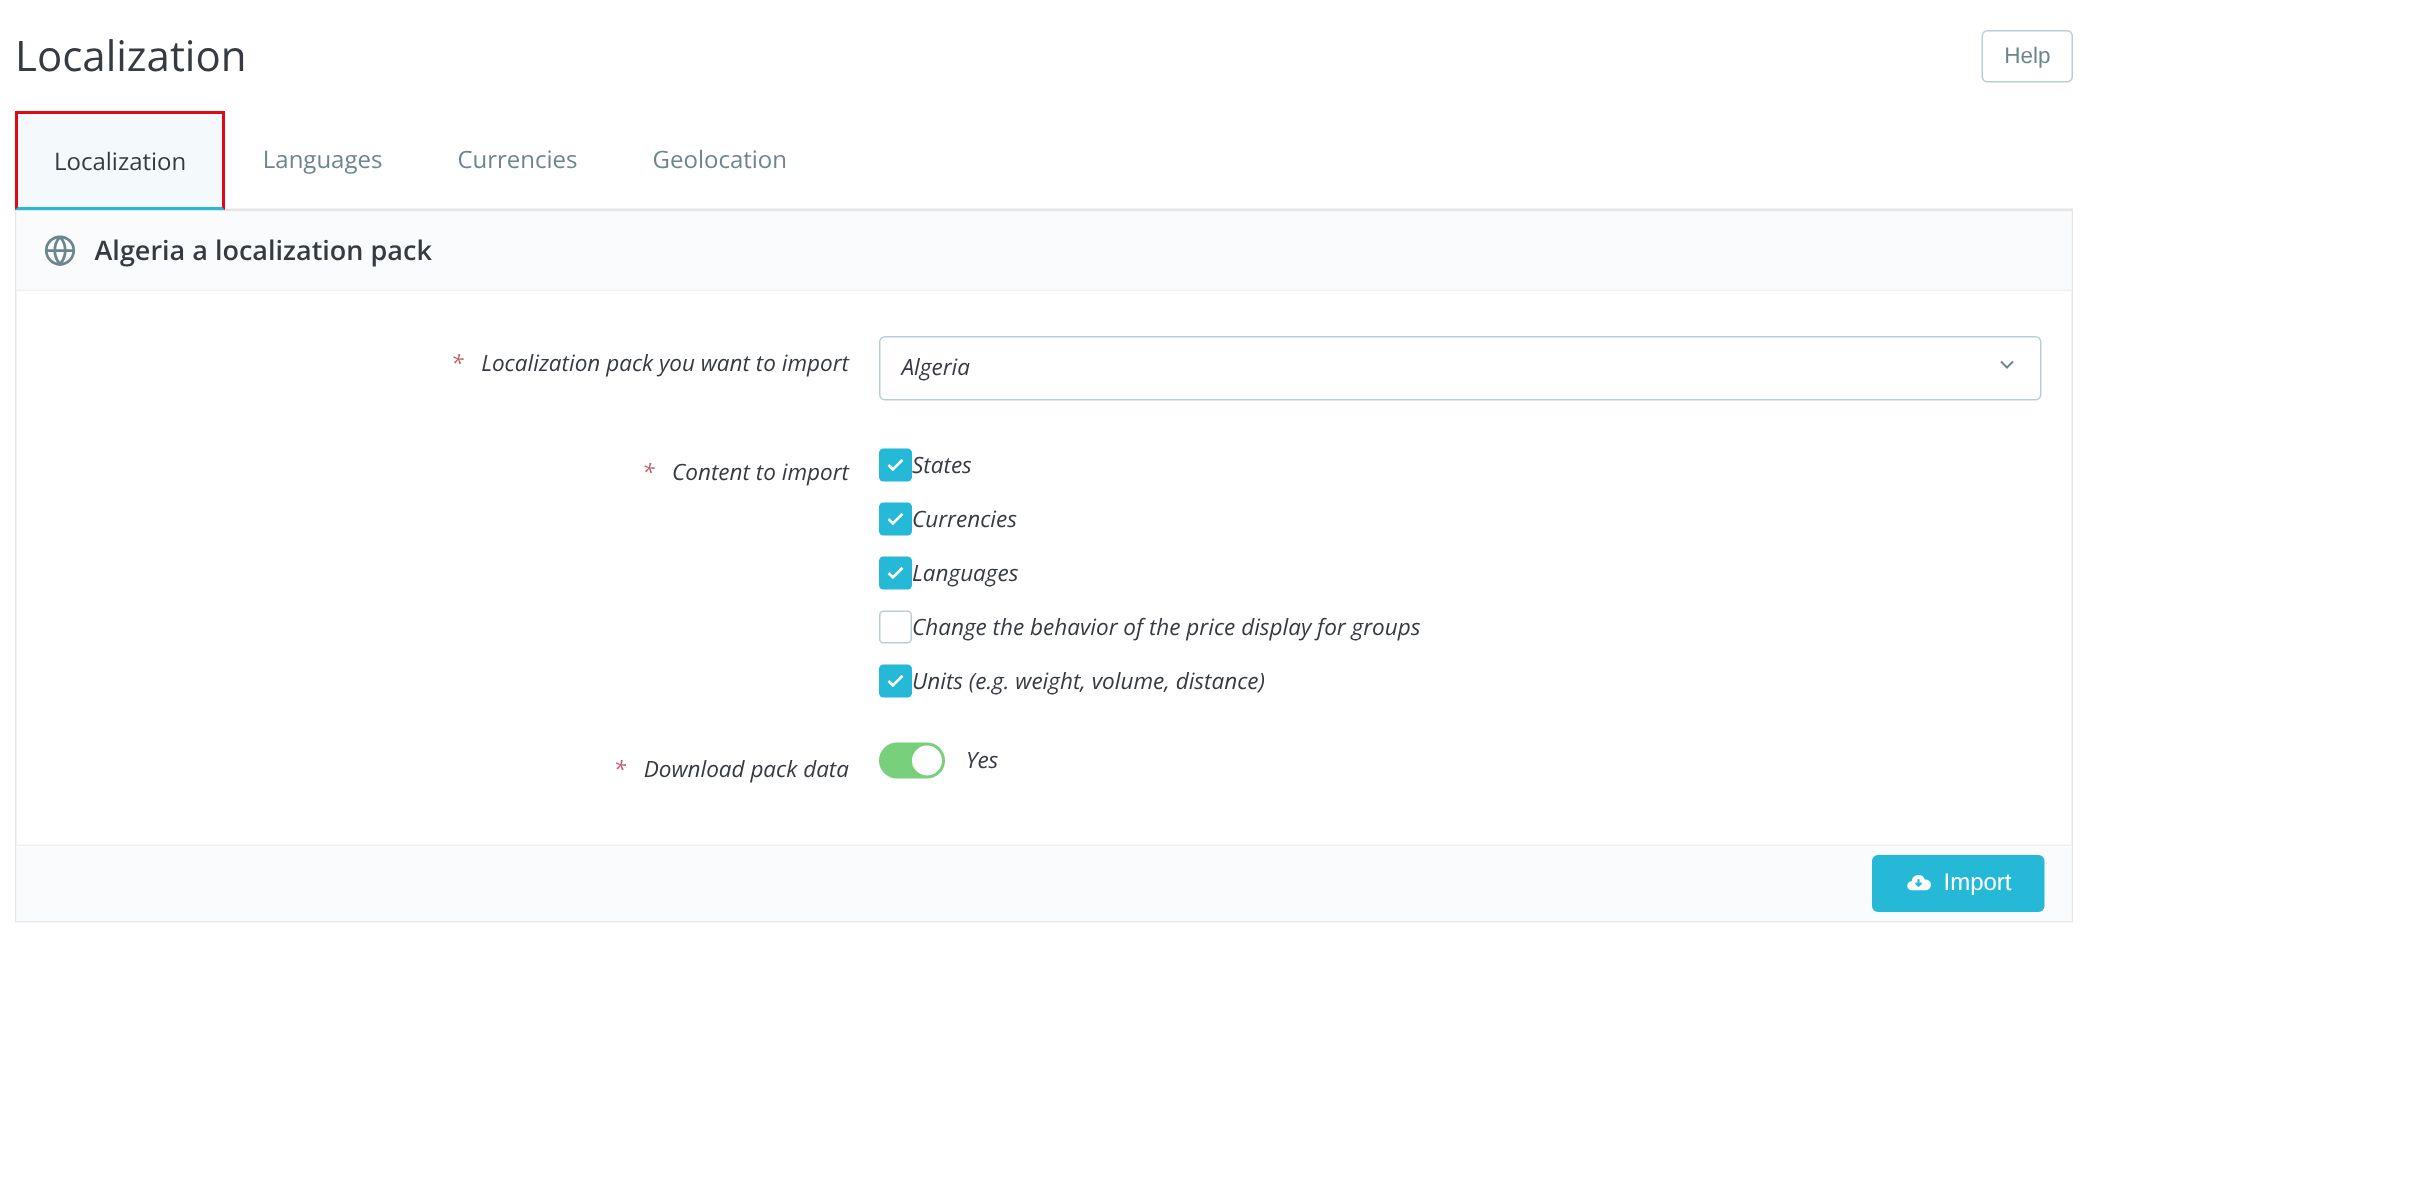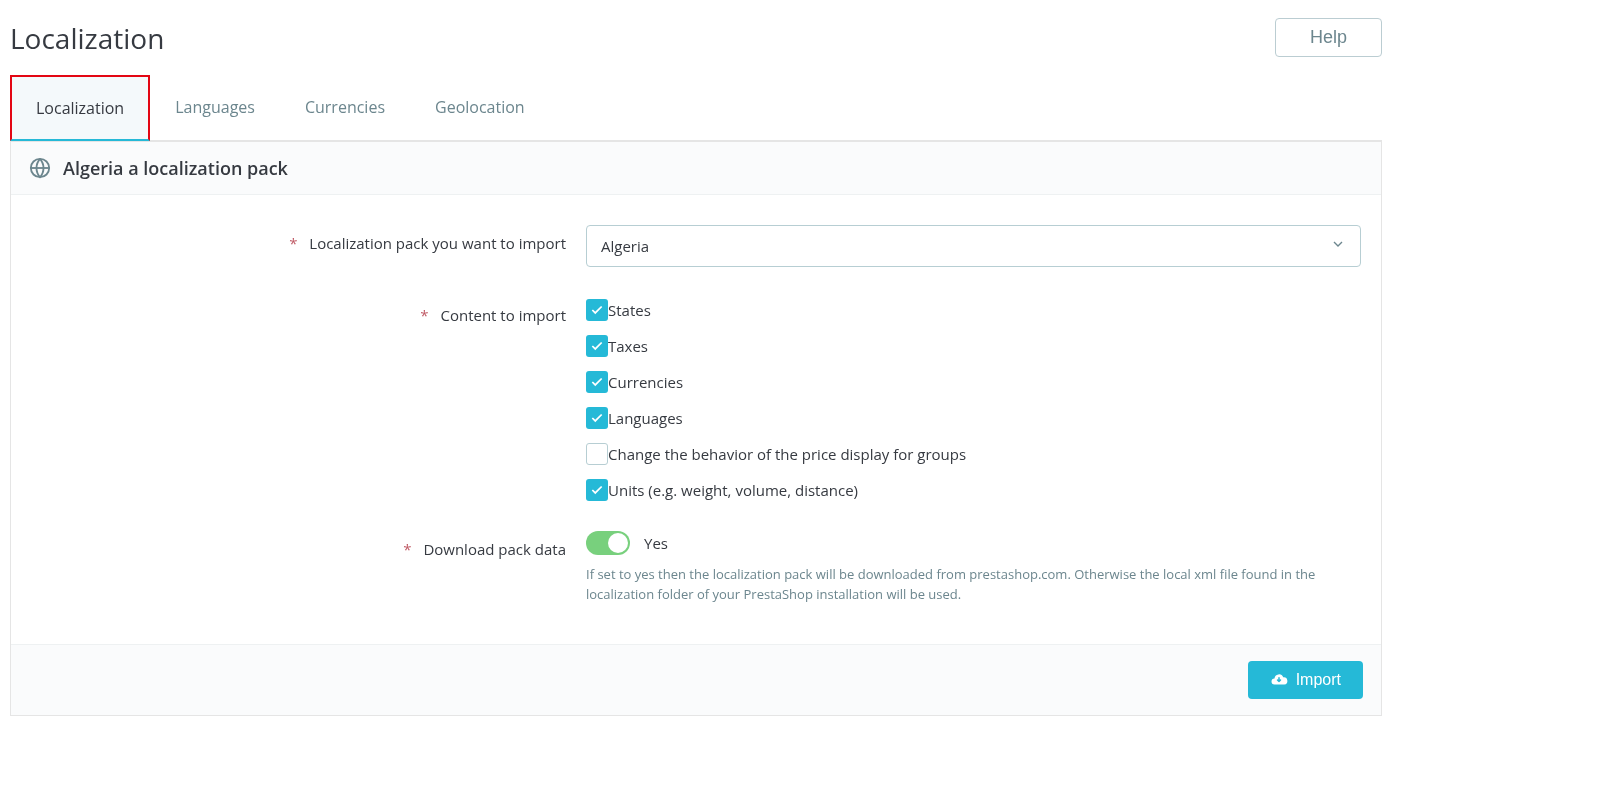--- a/index.html
+++ b/index.html
@@ -21,22 +21,22 @@
   }
   .page-title {
     font-size: 28px;
     font-weight: 400;
     color: #363a41;
   }
   .help-btn {
     border: 1px solid #bbcdd2;
     background: #fff;
     color: #6c868e;
-    padding: 8px 34px;
-    font-size: 18px;
+    padding: 8px 14px;
+    font-size: 15px;
     border-radius: 4px;
     cursor: pointer;
   }
   .tabs {
     display: flex;
     border-bottom: 1px solid #e5e5e5;
   }
   .tab {
     padding: 20px 24px;
     font-size: 16px;
@@ -74,20 +74,21 @@
     background: #fafbfc;
   }
   .panel-header-title {
     font-size: 18px;
     font-weight: 600;
     color: #363a41;
   }
   .globe-icon svg { display:block; }
   .panel-body {
     padding: 30px 20px 40px 20px;
+    font-style: italic;
   }
   .form-row {
     display: flex;
     align-items: flex-start;
     margin-bottom: 30px;
   }
   .form-label {
     width: 555px;
     text-align: right;
     padding-right: 20px;
@@ -153,21 +154,21 @@
   }
   .toggle-label { font-size:15px; color:#363a41; }
   .help-text {
     margin-top: 10px;
     font-size: 13px;
     color: #6c868e;
     line-height: 1.5;
   }
   .panel-footer {
     border-top: 1px solid #eef1f2;
-    padding: 16px 18px;
+    padding: 6px 18px;
     display: flex;
     justify-content: flex-end;
     background: #fafbfc;
   }
   .import-btn {
     display: flex;
     align-items: center;
     gap: 8px;
     background: #25b9d7;
     color: #fff;
@@ -237,28 +238,20 @@
 
             <label class="checkbox-item">
               <span class="checkbox checked">
                 <svg width="14" height="14" viewBox="0 0 24 24" fill="none" stroke="currentColor" stroke-width="3">
                     <polyline points="20 6 9 17 4 12"></polyline>
                   </svg>
               </span>
               <span>States</span>
             </label>
 
-            <label class="checkbox-item">
-              <span class="checkbox checked">
-                <svg width="14" height="14" viewBox="0 0 24 24" fill="none" stroke="currentColor" stroke-width="3">
-                    <polyline points="20 6 9 17 4 12"></polyline>
-                  </svg>
-              </span>
-              <span>Taxes</span>
-            </label>
 
             <label class="checkbox-item">
               <span class="checkbox checked">
                 <svg width="14" height="14" viewBox="0 0 24 24" fill="none" stroke="currentColor" stroke-width="3">
                     <polyline points="20 6 9 17 4 12"></polyline>
                   </svg>
               </span>
               <span>Currencies</span>
             </label>
 
@@ -294,21 +287,20 @@
           <span class="req">*</span>
           <span>Download pack data</span>
         </div>
         <div class="form-control-wrap">
           <div class="toggle-row">
             <div class="toggle">
               <div class="toggle-knob"></div>
             </div>
             <span class="toggle-label">Yes</span>
           </div>
-          <div class="help-text">If set to yes then the localization pack will be downloaded from prestashop.com. Otherwise the local xml file found in the localization folder of your PrestaShop installation will be used.</div>
         </div>
       </div>
 
     </div>
 
     <div class="panel-footer">
       <button class="import-btn">
         <span>
           <svg width="18" height="18" viewBox="0 0 24 24" fill="currentColor">
             <path d="M19 18H6a4 4 0 0 1 0-8 6 6 0 0 1 11.6-1.6A4.5 4.5 0 0 1 19 18z"></path>

